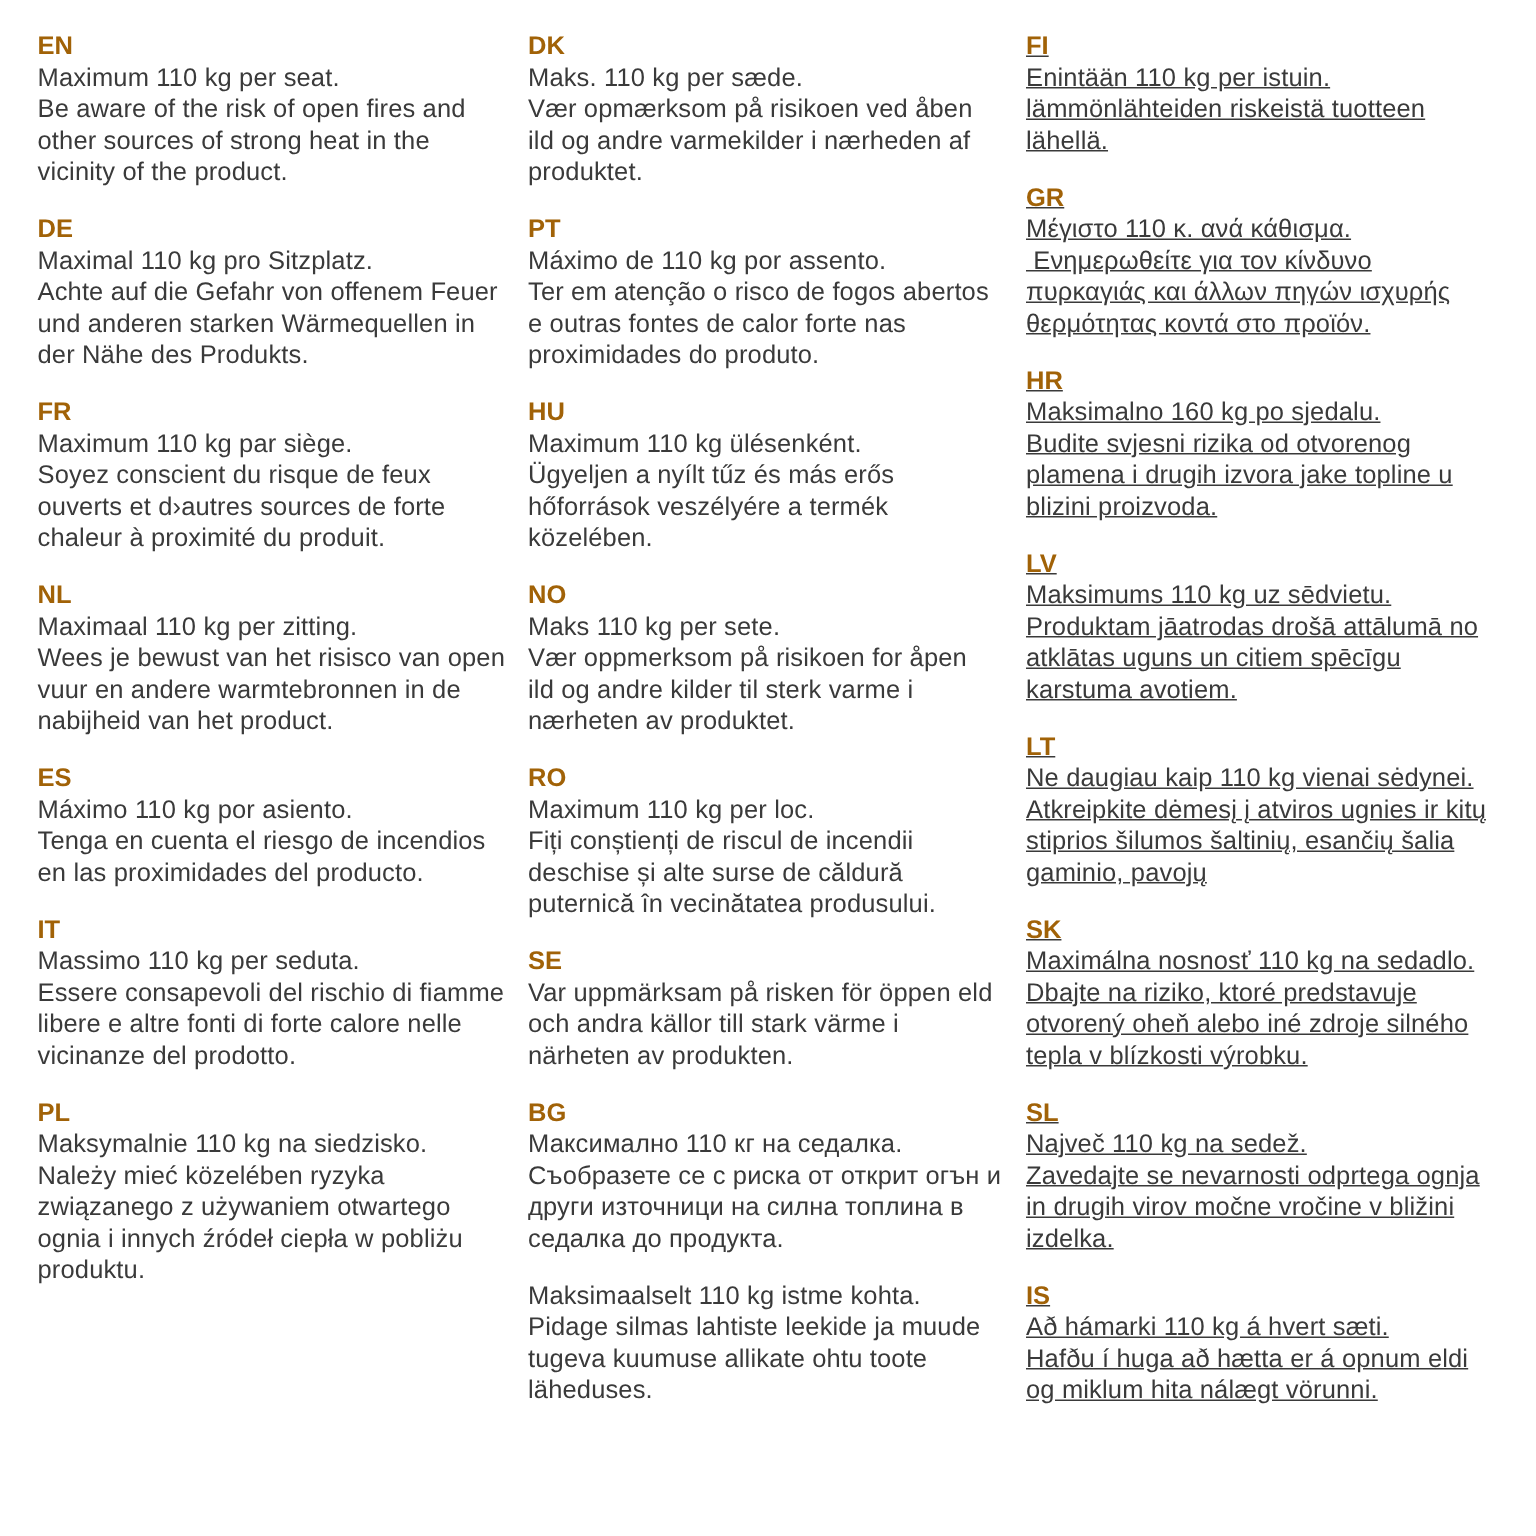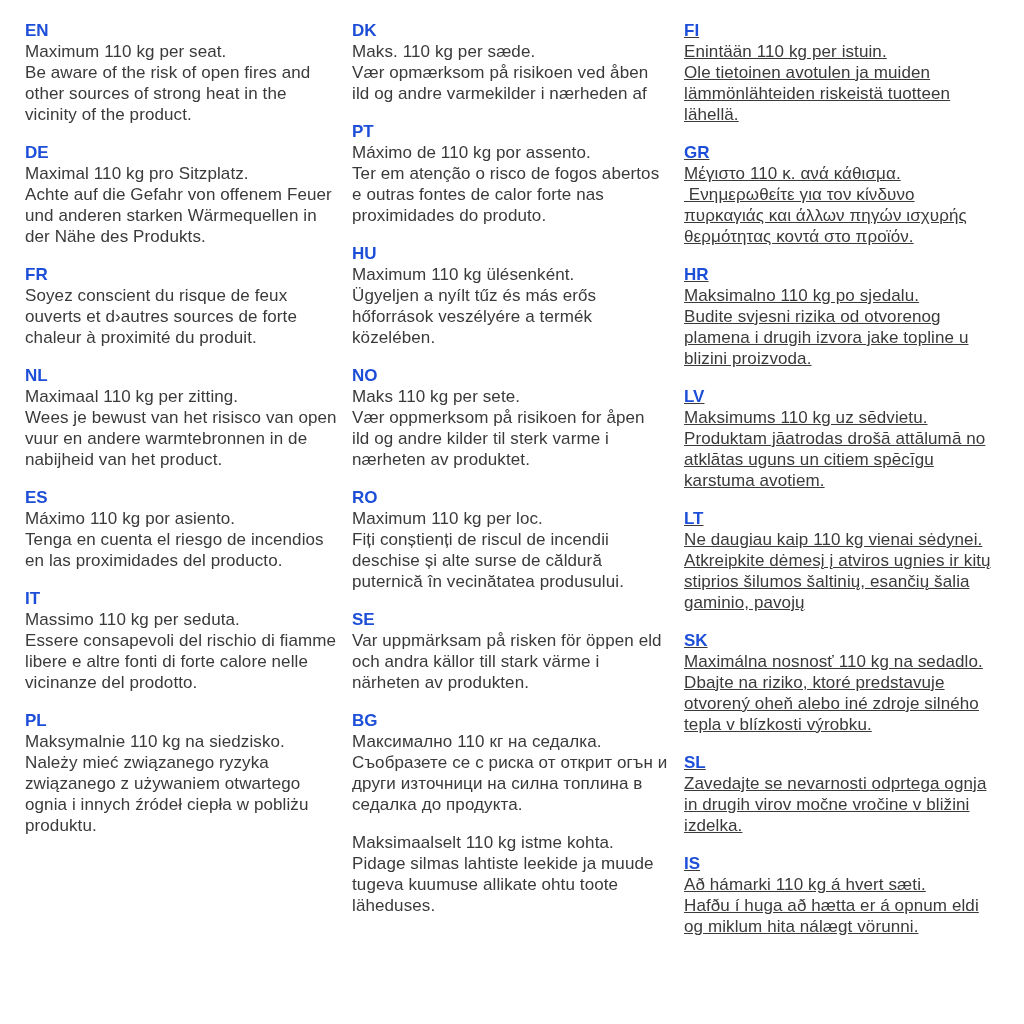--- a/index.html
+++ b/index.html
@@ -27,21 +27,21 @@
   .col-2 { width: 332px; }
   .col-3 { width: 340px; text-decoration: underline; }
   .block {
     margin: 0 0 17px 0;
   }
   .code {
     margin: 0;
     font-size: 17px;
     line-height: 21px;
     font-weight: bold;
-    color: #1d4ed8;
+    color: #a16207;
   }
   .line {
     font-size: 17px;
     line-height: 21px;
     white-space: pre;
     letter-spacing: 0.1px;
     color: #3a3a3a;
   }
 </style>
 </head>
@@ -58,20 +58,21 @@
       </section>
       <section class="block">
         <h2 class="code">DE</h2>
         <div class="line">Maximal 110 kg pro Sitzplatz.</div>
         <div class="line">Achte auf die Gefahr von offenem Feuer</div>
         <div class="line">und anderen starken Wärmequellen in</div>
         <div class="line">der Nähe des Produkts.</div>
       </section>
       <section class="block">
         <h2 class="code">FR</h2>
+        <div class="line">Maximum 110 kg par siège.</div>
         <div class="line">Soyez conscient du risque de feux</div>
         <div class="line">ouverts et d›autres sources de forte</div>
         <div class="line">chaleur à proximité du produit.</div>
       </section>
       <section class="block">
         <h2 class="code">NL</h2>
         <div class="line">Maximaal 110 kg per zitting.</div>
         <div class="line">Wees je bewust van het risisco van open</div>
         <div class="line">vuur en andere warmtebronnen in de</div>
         <div class="line">nabijheid van het product.</div>
@@ -85,32 +86,33 @@
       <section class="block">
         <h2 class="code">IT</h2>
         <div class="line">Massimo 110 kg per seduta.</div>
         <div class="line">Essere consapevoli del rischio di fiamme</div>
         <div class="line">libere e altre fonti di forte calore nelle</div>
         <div class="line">vicinanze del prodotto.</div>
       </section>
       <section class="block">
         <h2 class="code">PL</h2>
         <div class="line">Maksymalnie 110 kg na siedzisko.</div>
-        <div class="line">Należy mieć związanego ryzyka</div>
+        <div class="line">Należy mieć közelében ryzyka</div>
         <div class="line">związanego z używaniem otwartego</div>
         <div class="line">ognia i innych źródeł ciepła w pobliżu</div>
         <div class="line">produktu.</div>
       </section>
     </div>
   <div class="col col-2">
       <section class="block">
         <h2 class="code">DK</h2>
         <div class="line">Maks. 110 kg per sæde.</div>
         <div class="line">Vær opmærksom på risikoen ved åben</div>
         <div class="line">ild og andre varmekilder i nærheden af</div>
+        <div class="line">produktet.</div>
       </section>
       <section class="block">
         <h2 class="code">PT</h2>
         <div class="line">Máximo de 110 kg por assento.</div>
         <div class="line">Ter em atenção o risco de fogos abertos</div>
         <div class="line">e outras fontes de calor forte nas</div>
         <div class="line">proximidades do produto.</div>
       </section>
       <section class="block">
         <h2 class="code">HU</h2>
@@ -150,34 +152,33 @@
         <div class="line">Maksimaalselt 110 kg istme kohta.</div>
         <div class="line">Pidage silmas lahtiste leekide ja muude</div>
         <div class="line">tugeva kuumuse allikate ohtu toote</div>
         <div class="line">läheduses.</div>
       </section>
     </div>
   <div class="col col-3">
       <section class="block">
         <h2 class="code">FI</h2>
         <div class="line">Enintään 110 kg per istuin.</div>
-        <div class="line">Ole tietoinen avotulen ja muiden</div>
         <div class="line">lämmönlähteiden riskeistä tuotteen</div>
         <div class="line">lähellä.</div>
       </section>
       <section class="block">
         <h2 class="code">GR</h2>
         <div class="line">Μέγιστο 110 κ. ανά κάθισμα.</div>
         <div class="line"> Ενημερωθείτε για τον κίνδυνο</div>
         <div class="line">πυρκαγιάς και άλλων πηγών ισχυρής</div>
         <div class="line">θερμότητας κοντά στο προϊόν.</div>
       </section>
       <section class="block">
         <h2 class="code">HR</h2>
-        <div class="line">Maksimalno 110 kg po sjedalu.</div>
+        <div class="line">Maksimalno 160 kg po sjedalu.</div>
         <div class="line">Budite svjesni rizika od otvorenog</div>
         <div class="line">plamena i drugih izvora jake topline u</div>
         <div class="line">blizini proizvoda.</div>
       </section>
       <section class="block">
         <h2 class="code">LV</h2>
         <div class="line">Maksimums 110 kg uz sēdvietu.</div>
         <div class="line">Produktam jāatrodas drošā attālumā no</div>
         <div class="line">atklātas uguns un citiem spēcīgu</div>
         <div class="line">karstuma avotiem.</div>
@@ -191,20 +192,21 @@
       </section>
       <section class="block">
         <h2 class="code">SK</h2>
         <div class="line">Maximálna nosnosť 110 kg na sedadlo.</div>
         <div class="line">Dbajte na riziko, ktoré predstavuje</div>
         <div class="line">otvorený oheň alebo iné zdroje silného</div>
         <div class="line">tepla v blízkosti výrobku.</div>
       </section>
       <section class="block">
         <h2 class="code">SL</h2>
+        <div class="line">Največ 110 kg na sedež.</div>
         <div class="line">Zavedajte se nevarnosti odprtega ognja</div>
         <div class="line">in drugih virov močne vročine v bližini</div>
         <div class="line">izdelka.</div>
       </section>
       <section class="block">
         <h2 class="code">IS</h2>
         <div class="line">Að hámarki 110 kg á hvert sæti.</div>
         <div class="line">Hafðu í huga að hætta er á opnum eldi</div>
         <div class="line">og miklum hita nálægt vörunni.</div>
       </section>

